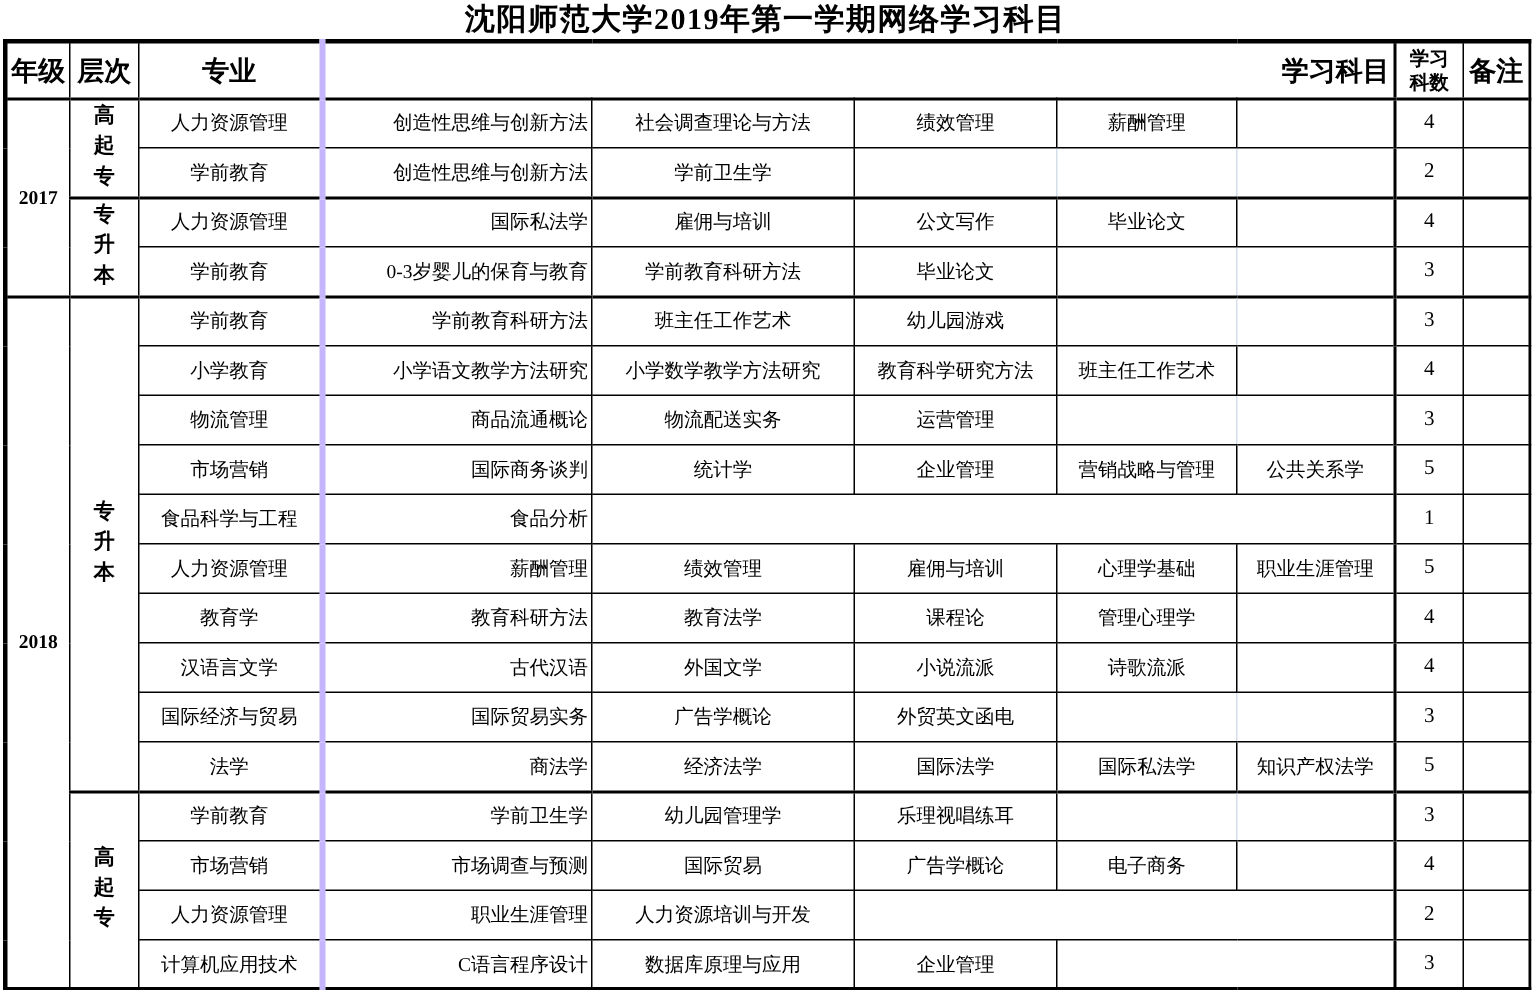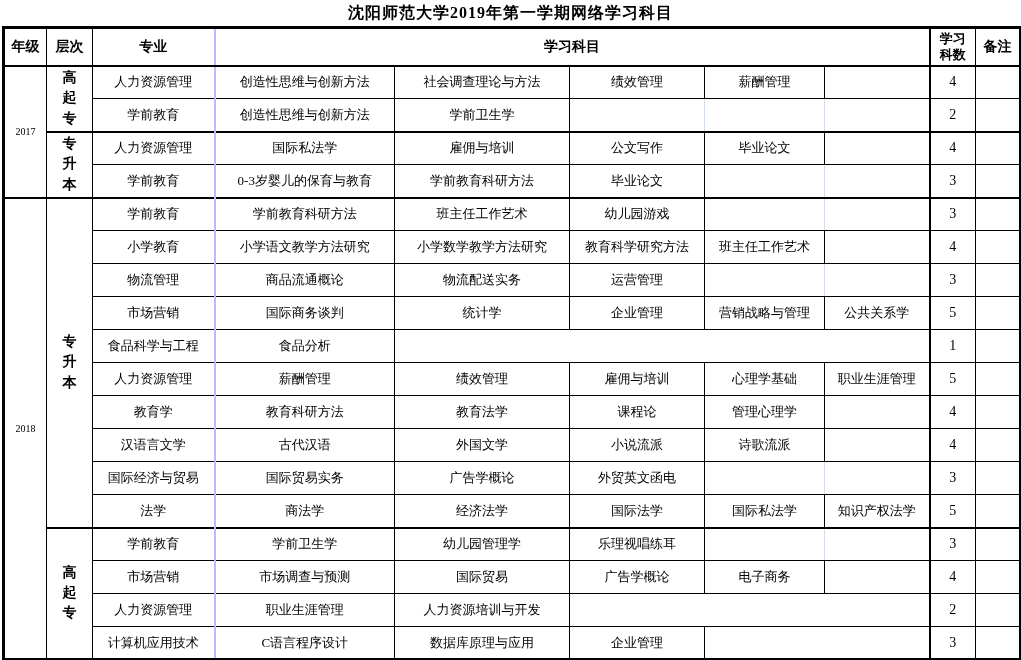--- a/index.html
+++ b/index.html
@@ -15,21 +15,21 @@
   .page {
     width: 1021px;
     height: 660px;
     overflow: hidden;
     background: #fff;
   }
   .title-bar {
     height: 26px;
     line-height: 26px;
     text-align: center;
-    font-size: 16px;
+    font-size: 20px;
     font-weight: bold;
     letter-spacing: 1px;
   }
   table.course-table {
     margin-left: 2px;
     width: 1017px;
     border-collapse: collapse;
     table-layout: fixed;
     border: 3px solid #000;
   }
@@ -39,36 +39,36 @@
     text-align: center;
     vertical-align: middle;
     font-size: 13px;
     white-space: nowrap;
     overflow: hidden;
   }
   thead tr { height: 38px; }
   thead th {
     font-weight: bold;
     border-bottom: 2px solid #000;
-    font-size: 14px;
+    font-size: 18px;
   }
   tbody tr { height: 33px; }
-  .th-subjects, .subject-first { border-left: 2px solid #c4b5fd; }
+  .th-subjects, .subject-first { border-left: 4px solid #c4b5fd; text-align: right; }
   .th-count, .count-cell { border-left: 2px solid #000; }
   .th-count {
     white-space: normal;
     word-break: break-all;
     line-height: 1.25;
     padding: 0 6px;
     font-size: 13px;
   }
   .thick-top td { border-top: 2px solid #000; }
   .grade-cell {
-    font-weight: normal;
-    font-size: 10px;
+    font-weight: bold;
+    font-size: 13px;
   }
   .level-cell {
     font-weight: bold;
     font-size: 14px;
     white-space: pre-line;
     line-height: 1.45;
   }
   .count-cell { font-size: 14px; }
   .subject-empty {
     border-left: 1px solid #d4deea;

